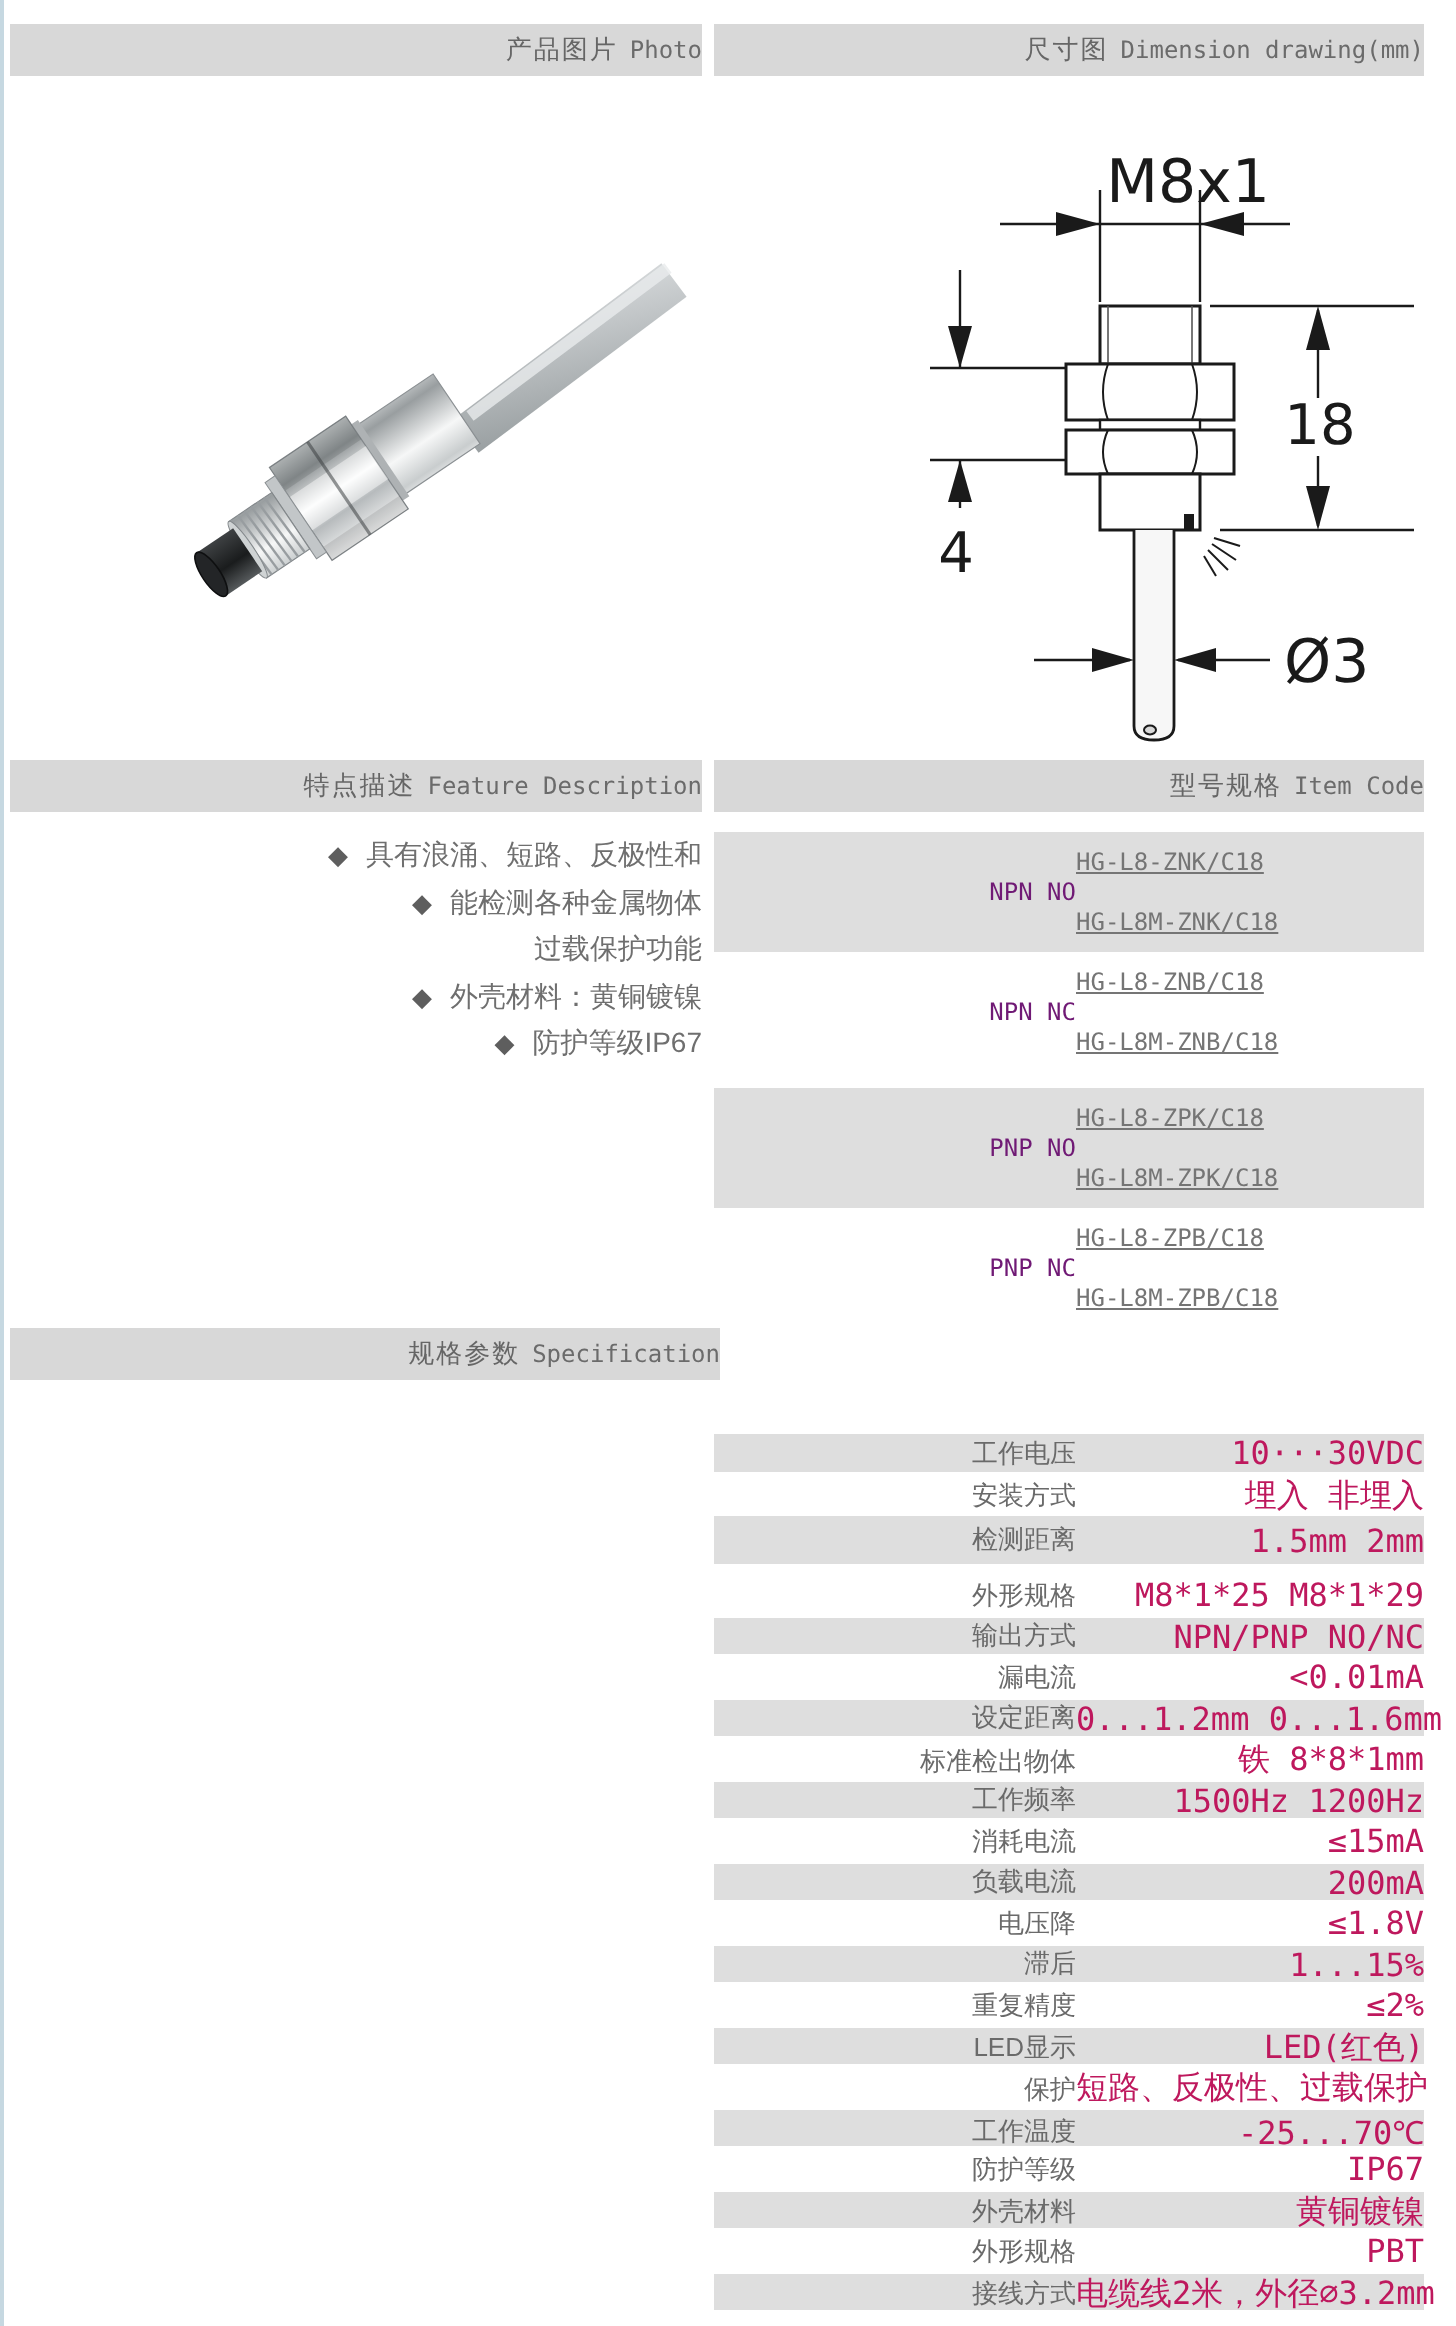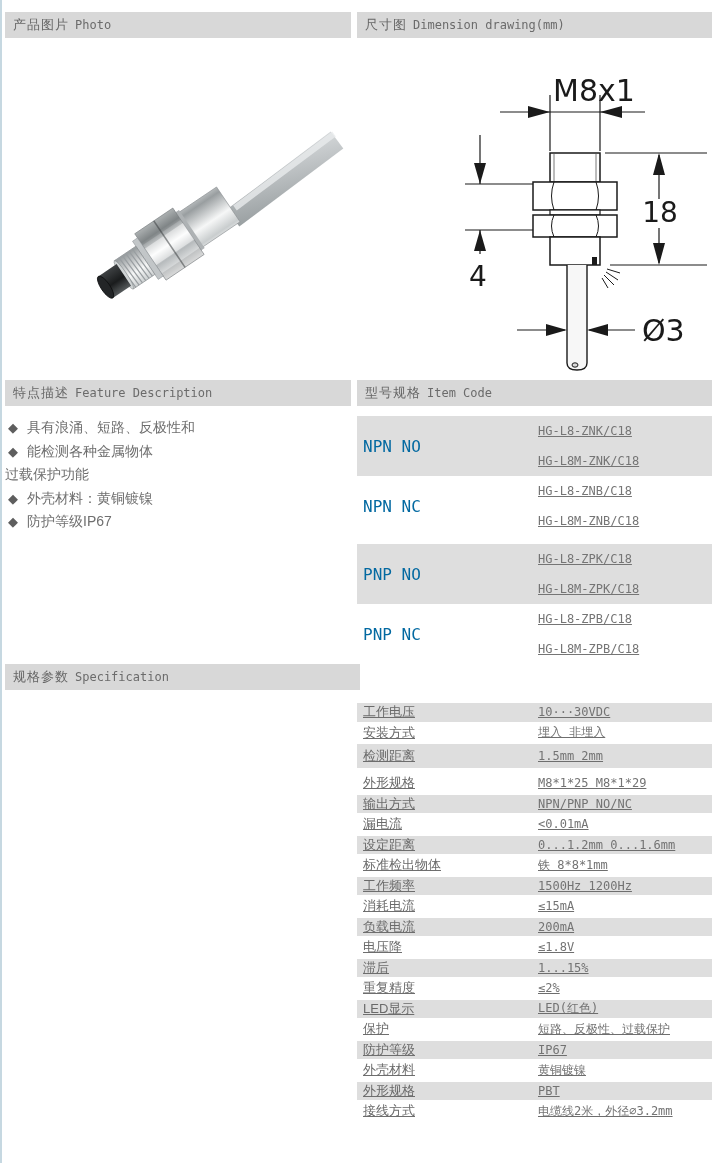--- a/index.html
+++ b/index.html
@@ -3,21 +3,21 @@
 <meta charset="utf-8">
 <style>
   html,body{margin:0;padding:0;}
   body{
     width:728px;height:1163px;background:#ffffff;
     font-family:"Liberation Sans",sans-serif;
     color:#6e6e6e;overflow:hidden;position:relative;
   }
   .edge-strip{position:absolute;left:0;top:0;width:2px;height:1163px;background:#c6d8e1;}
   .content{position:absolute;left:5px;top:0;width:707px;}
-  .row{display:flex;gap:6px;}
+  .row{display:flex;gap:6px;text-align:right;}
   .col-l{width:346px;flex:none;}
   .col-r{width:355px;flex:none;}
   .hdr{
     height:26px;line-height:26px;background:#d8d8d8;
     padding-left:8px;box-sizing:border-box;font-size:13px;color:#666;
     white-space:nowrap;overflow:hidden;
   }
   .hdr .zh{letter-spacing:1px;}
   .hdr .en{font-family:"DejaVu Sans Mono",monospace;font-size:12px;margin-left:6px;color:#6b6b6b;}
   .row-h1{margin-top:12px;}
@@ -29,30 +29,30 @@
   
   .features-list{list-style:none;margin:10px 0 0 0;padding:0;}
   .features-list li{font-size:14px;line-height:23.5px;color:#6f6f6f;white-space:nowrap;}
   .feat-bullet{color:#5e5e5e;font-size:13px;margin:0 9px 0 3px;}
   .feat-bullet:empty{display:none;margin:0;}
   
   .itemcode-table{margin-top:10px;}
   .ic-block{display:grid;grid-template-columns:181px 1fr;height:60px;}
   .ic-block:nth-of-type(odd){background:#dedede;}
   .ic-block:nth-of-type(3){margin-top:8px;}
-  .ic-type{align-self:center;padding-left:6px;font-family:"DejaVu Sans Mono",monospace;font-size:16px;color:#0369a1;}
+  .ic-type{align-self:center;padding-left:6px;font-family:"DejaVu Sans Mono",monospace;font-size:12px;color:#701a75;}
   .ic-codes{display:flex;flex-direction:column;}
   .ic-code{flex:1;display:flex;align-items:center;font-family:"DejaVu Sans Mono",monospace;font-size:12px;color:#757575;text-decoration:underline;}
   
-  .spec-table{margin-top:1px;text-decoration:underline;}
+  .spec-table{margin-top:15px;}
   .spec-row{display:grid;grid-template-columns:181px 1fr;align-items:center;height:18.5px;margin-bottom:2px;}
   .spec-row:nth-of-type(odd){background:#dedede;}
   .spec-row:nth-of-type(3){height:24px;margin-bottom:6px;}
   .spec-label{padding-left:6px;font-size:13px;color:#6a6a6a;white-space:nowrap;}
-  .spec-value{font-family:"DejaVu Sans Mono",monospace;font-size:12px;color:#737373;white-space:nowrap;}
+  .spec-value{font-family:"DejaVu Sans Mono",monospace;font-size:16px;color:#be185d;white-space:nowrap;}
   svg{display:block;}
   .dim-text{font-family:"DejaVu Sans",sans-serif;fill:#1a1a1a;}
 </style>
 </head>
 <body>
 
 <div class="edge-strip"></div>
 
 <div class="content">
 
@@ -330,20 +330,24 @@
         <div class="spec-row">
           <div class="spec-label">LED显示</div>
           <div class="spec-value">LED(红色)</div>
         </div>
 
         <div class="spec-row">
           <div class="spec-label">保护</div>
           <div class="spec-value">短路、反极性、过载保护</div>
         </div>
 
+        <div class="spec-row">
+          <div class="spec-label">工作温度</div>
+          <div class="spec-value">-25...70℃</div>
+        </div>
 
 
         <div class="spec-row">
           <div class="spec-label">防护等级</div>
           <div class="spec-value">IP67</div>
         </div>
 
         <div class="spec-row">
           <div class="spec-label">外壳材料</div>
           <div class="spec-value">黄铜镀镍</div>

